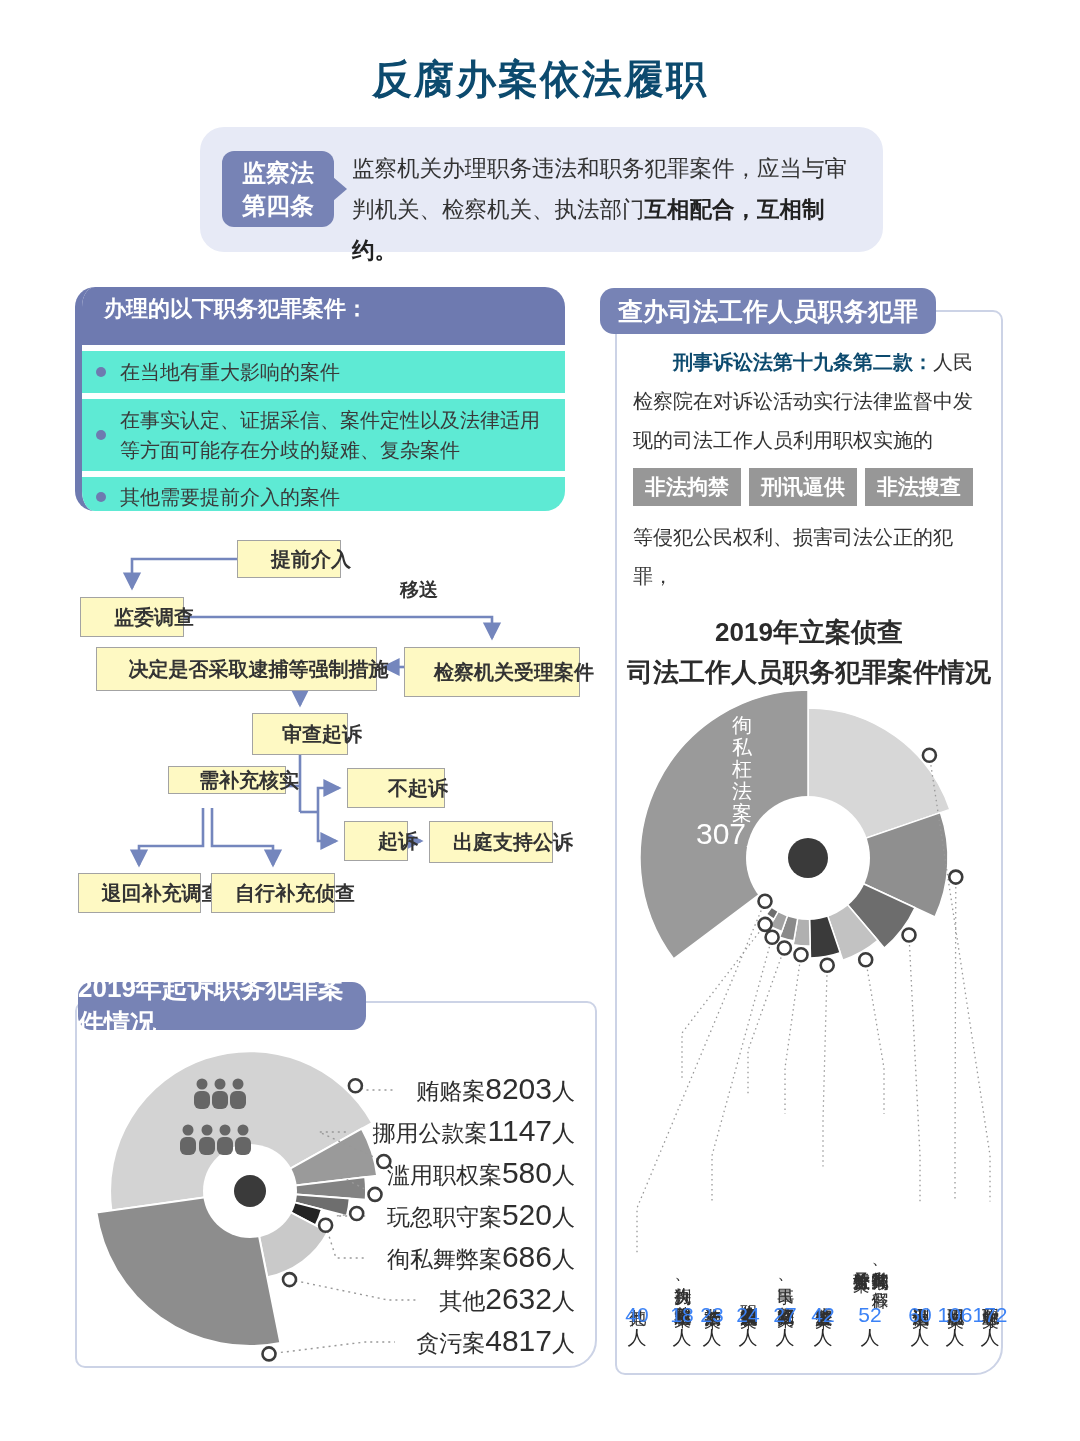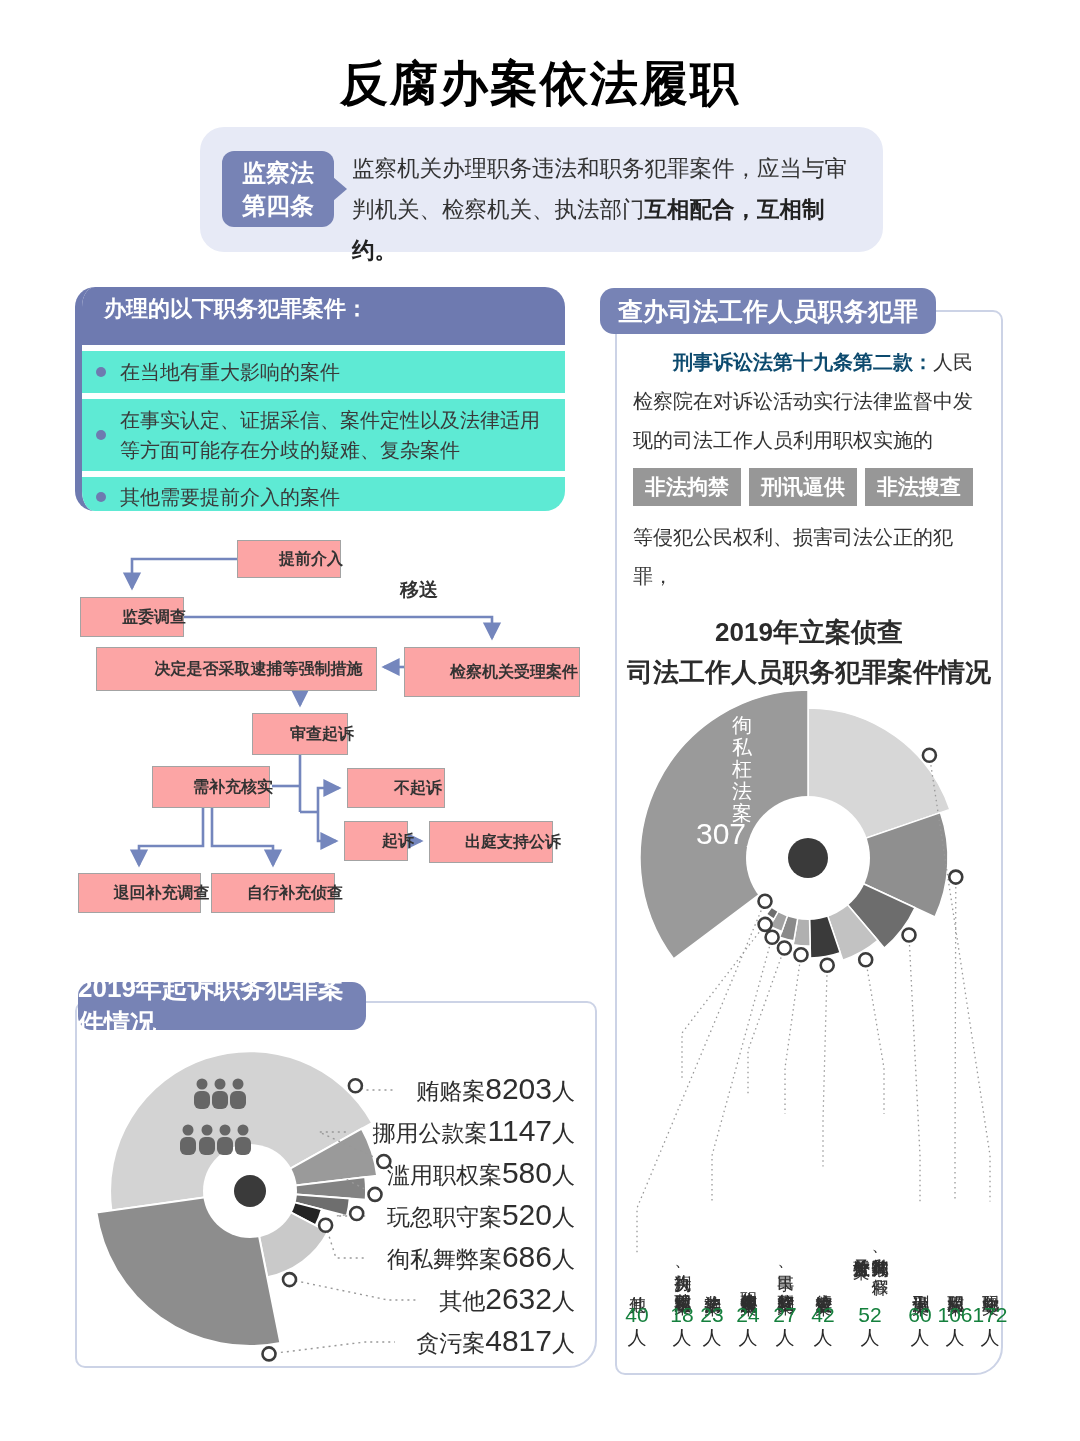--- a/index.html
+++ b/index.html
@@ -1,21 +1,21 @@
 <!DOCTYPE html>
 <html><head>
 <meta charset="utf-8">
 <style>
   * { margin:0; padding:0; box-sizing:border-box; }
   body { background:#fff; font-family:"Liberation Sans", sans-serif; }
   .page { position:relative; width:1080px; height:1441px; background:#ffffff; overflow:hidden; color:#2f2f2f; }
 
   
   .page-title { position:absolute; top:52px; left:0; width:100%; text-align:center;
-    font-size:48px; font-weight:bold; color:#000000; letter-spacing:2px;font-family:Liberation Mono, monospace; }
+    font-size:40px; font-weight:bold; color:#0c4a6e; letter-spacing:2px;font-family:Liberation Mono, monospace; }
 
   
   .article-box { position:absolute; left:200px; top:127px; width:683px; height:125px;
     background:#e7eaf6; border-radius:24px; }
   .article-badge { position:absolute; left:22px; top:24px; width:112px; height:76px;
     background:#7783b5; border-radius:12px; color:#fff; font-size:24px; font-weight:bold;
     display:flex; flex-direction:column; justify-content:center; align-items:center; line-height:33px; }
   .badge-arrow { position:absolute; right:-13px; top:50%; margin-top:-12px; width:0; height:0;
     border-top:12px solid transparent; border-bottom:12px solid transparent; border-left:14px solid #7783b5; }
   .article-text { position:absolute; left:152px; top:21px; width:515px; font-size:22.5px;
@@ -29,29 +29,29 @@
     line-height:28px; padding:8px 0 8px 22px; height:58px; }
   .iv-row { background:#5eead4; margin-top:6px; display:flex; align-items:center; padding:6px 10px 6px 12px; }
   .iv-row:first-of-type { margin-top:0; }
   .iv-dot { flex:0 0 10px; width:10px; height:10px; border-radius:50%; background:#6e7ab0; margin-right:14px; margin-left:2px; }
   .iv-row p { font-size:20px; line-height:30px; color:#3a3a3a; }
   .iv-r1 { height:42px; } .iv-r2 { height:72px; } .iv-r3 { height:40px; }
 
   
   .flow { position:absolute; left:70px; top:535px; width:530px; height:400px; }
   .flow svg { position:absolute; left:0; top:0; }
-  .fnode { position:absolute; background:#fca5a5; border:1.6px solid #a3a3a3;
+  .fnode { position:absolute; background:#fef9c3; border:1.6px solid #a3a3a3;
     display:flex; align-items:center; justify-content:center;
-    font-size:16px; font-weight:bold; color:#333; white-space:nowrap;padding-left:44px; }
+    font-size:20px; font-weight:bold; color:#333; white-space:nowrap;padding-left:44px; }
   .fn-tqjr { left:167px; top:5px;   width:104px; height:38px; }
   .fn-jwdc { left:10px;  top:62px;  width:104px; height:40px; }
   .fn-jdsf { left:26px;  top:112px; width:281px; height:44px; }
   .fn-jcjg { left:334px; top:112px; width:176px; height:50px; }
   .fn-scqs { left:182px; top:178px; width:96px;  height:42px; }
-  .fn-xbchs{ left:82px;  top:231px; width:118px; height:42px; }
+  .fn-xbchs{ left:98px;  top:231px; width:118px; height:28px; }
   .fn-bqs  { left:277px; top:233px; width:98px;  height:40px; }
   .fn-qs   { left:274px; top:286px; width:64px;  height:40px; }
   .fn-ctzc { left:359px; top:286px; width:124px; height:42px; }
   .fn-thbc { left:8px;   top:338px; width:123px; height:40px; }
   .fn-zxbc { left:141px; top:338px; width:124px; height:40px; }
   .flow-edge-label { position:absolute; left:330px; top:42px; font-size:19px; font-weight:bold; color:#333; }
 
   
   .panel { position:absolute; background:#fff; border:2px solid #ccd3e6; border-radius:10px; }
   .panel-left  { left:75px;  top:1001px; width:522px; height:367px; border-radius:10px 10px 28px 10px; }
@@ -74,21 +74,21 @@
   .rose-title { position:absolute; left:615px; top:612px; width:388px; text-align:center;
     font-size:26px; font-weight:bold; color:#2b2b2b; line-height:40px; }
   #rose { position:absolute; left:612px; top:688px; }
   #pie-left { position:absolute; left:77px; top:1028px; z-index:2; }
 
   
   .vlabel { position:absolute; top:1090px; height:258px; width:52px;
     display:flex; flex-direction:column; justify-content:flex-end; align-items:center; z-index:3; }
   .vname { writing-mode:vertical-rl; text-orientation:upright; white-space:pre-line;
     font-size:17px; line-height:18.5px; letter-spacing:0.5px; color:#2f2f2f; }
-  .vnum { font-size:21px; line-height:24px; color:#15803d; margin-top:19px; }
+  .vnum { font-size:21px; line-height:24px; color:#3b82f6; margin-top:6px; }
   .vunit { font-size:19px; line-height:21px; color:#2b2b2b; }
 </style>
 </head>
 <body>
 
 <div class="page">
 
   <h1 class="page-title">反腐办案依法履职</h1>
 
   <div class="article-box">

